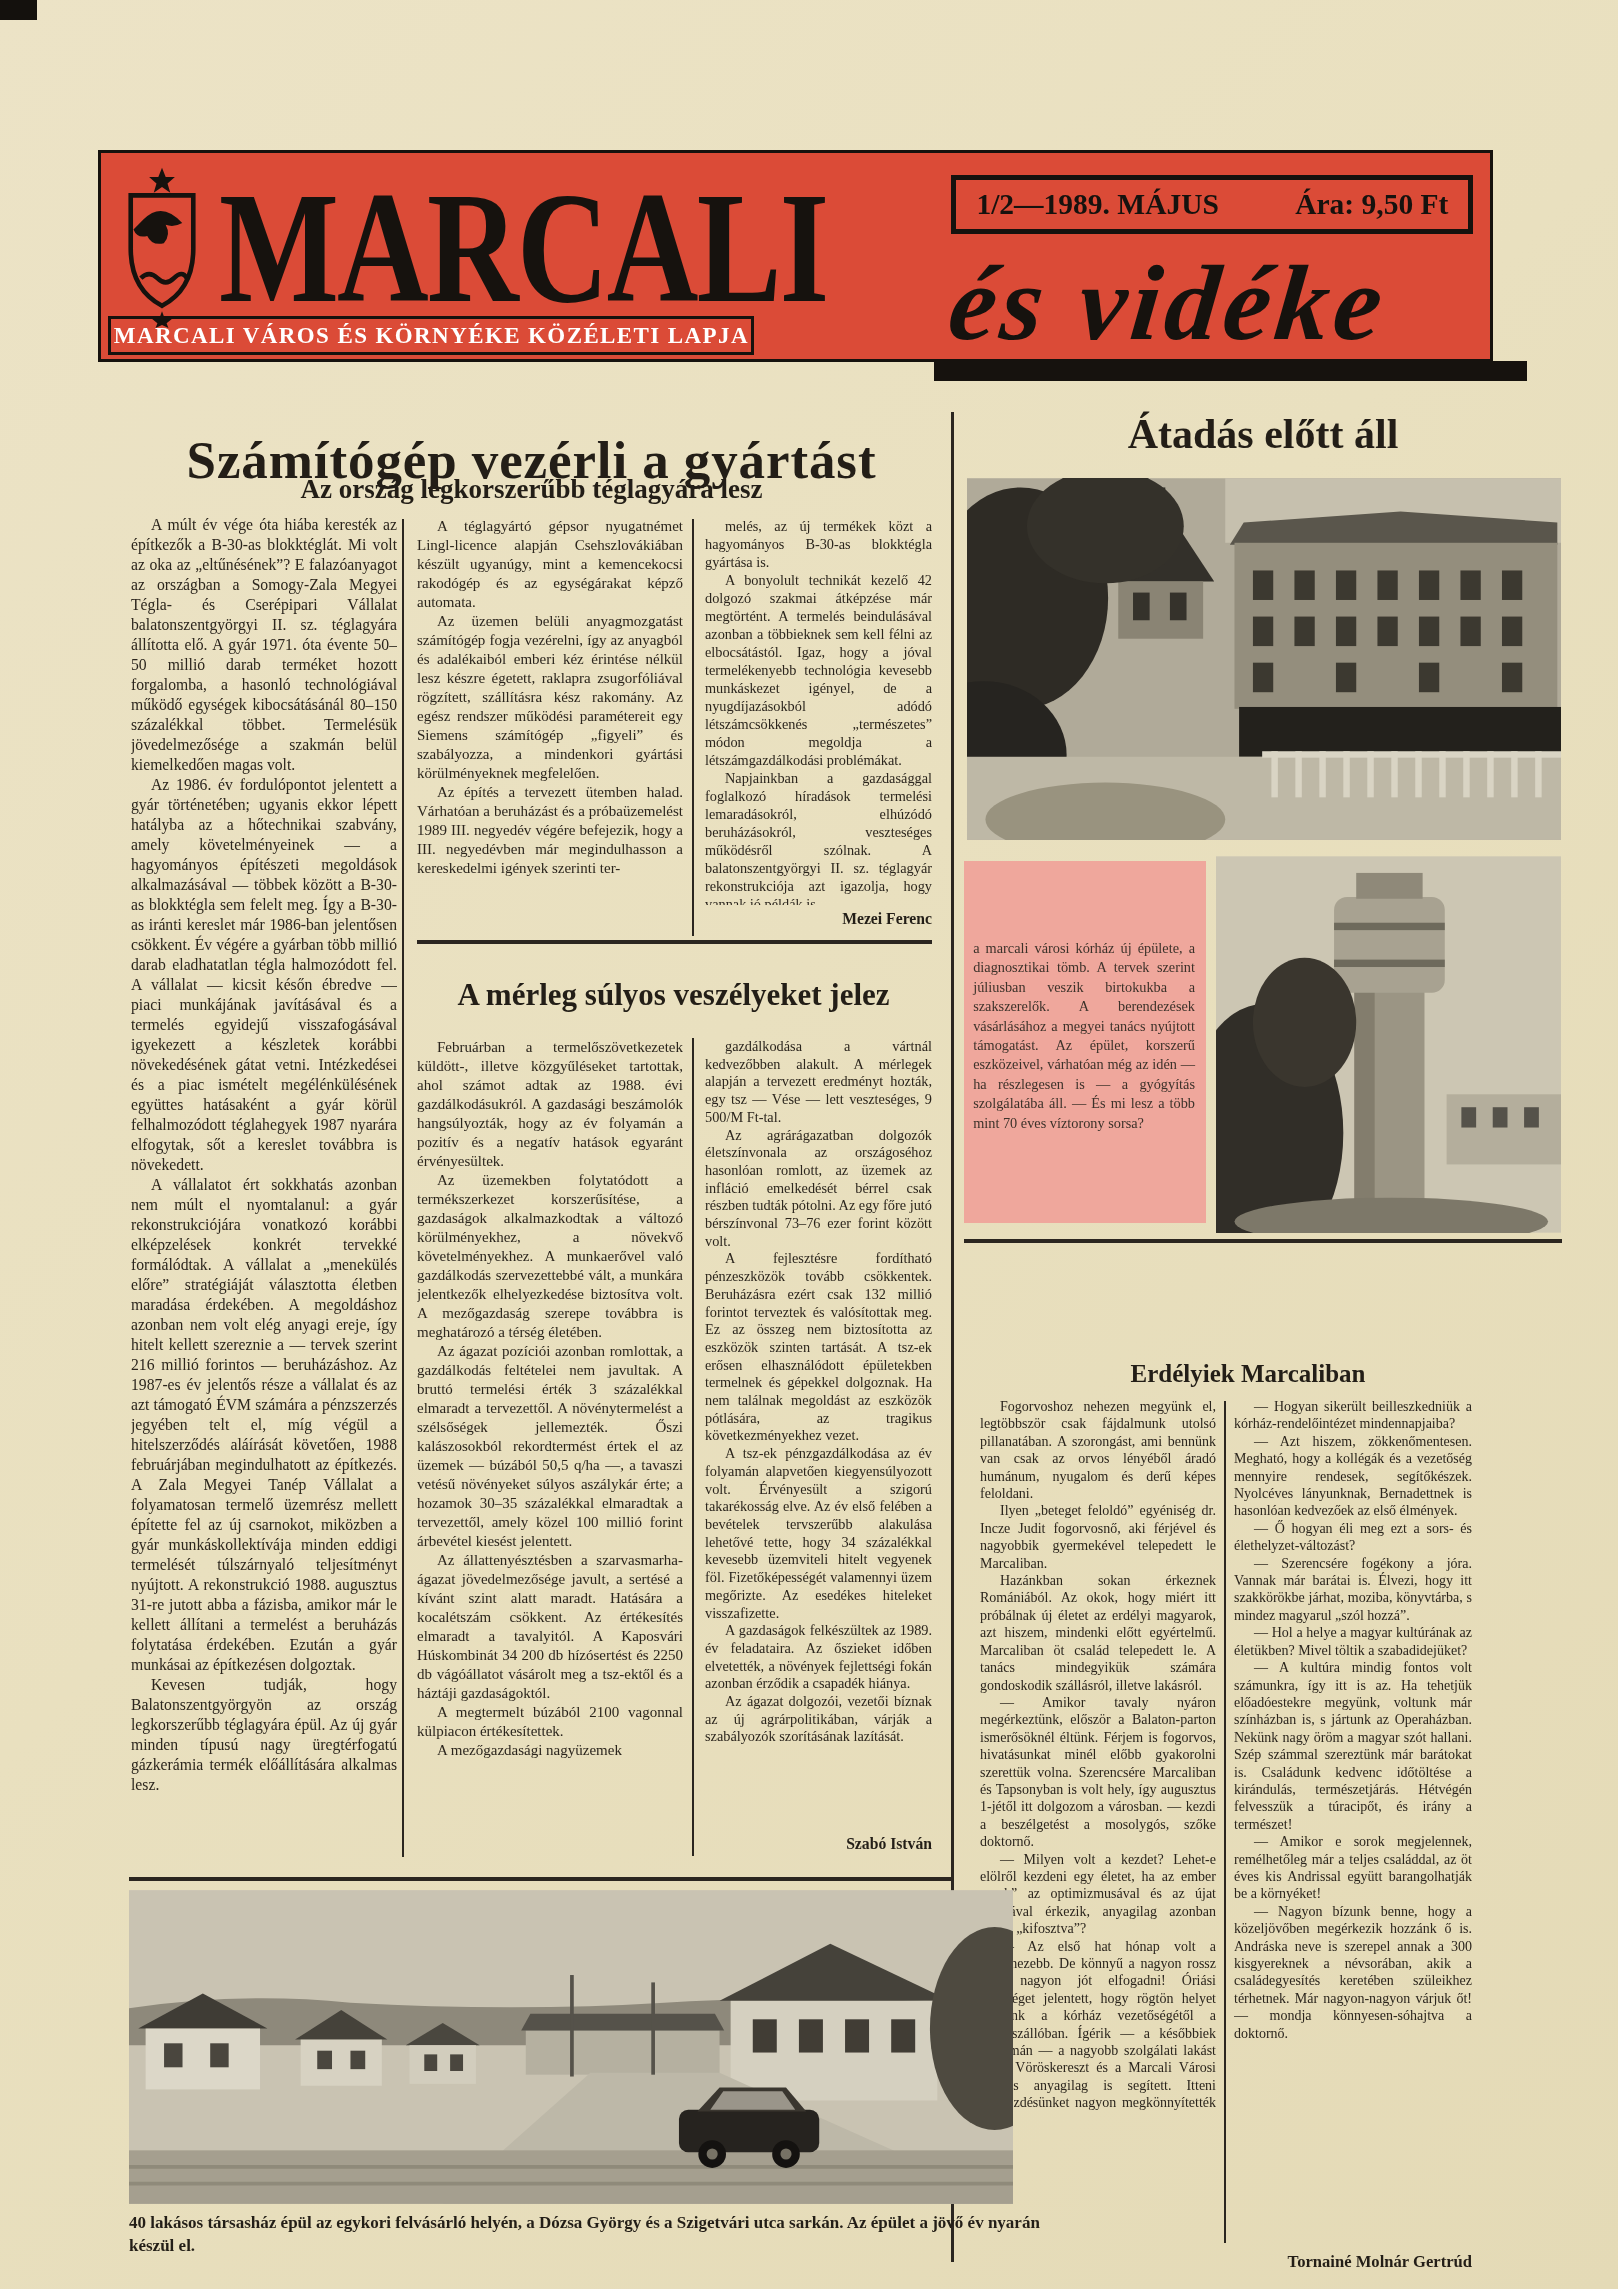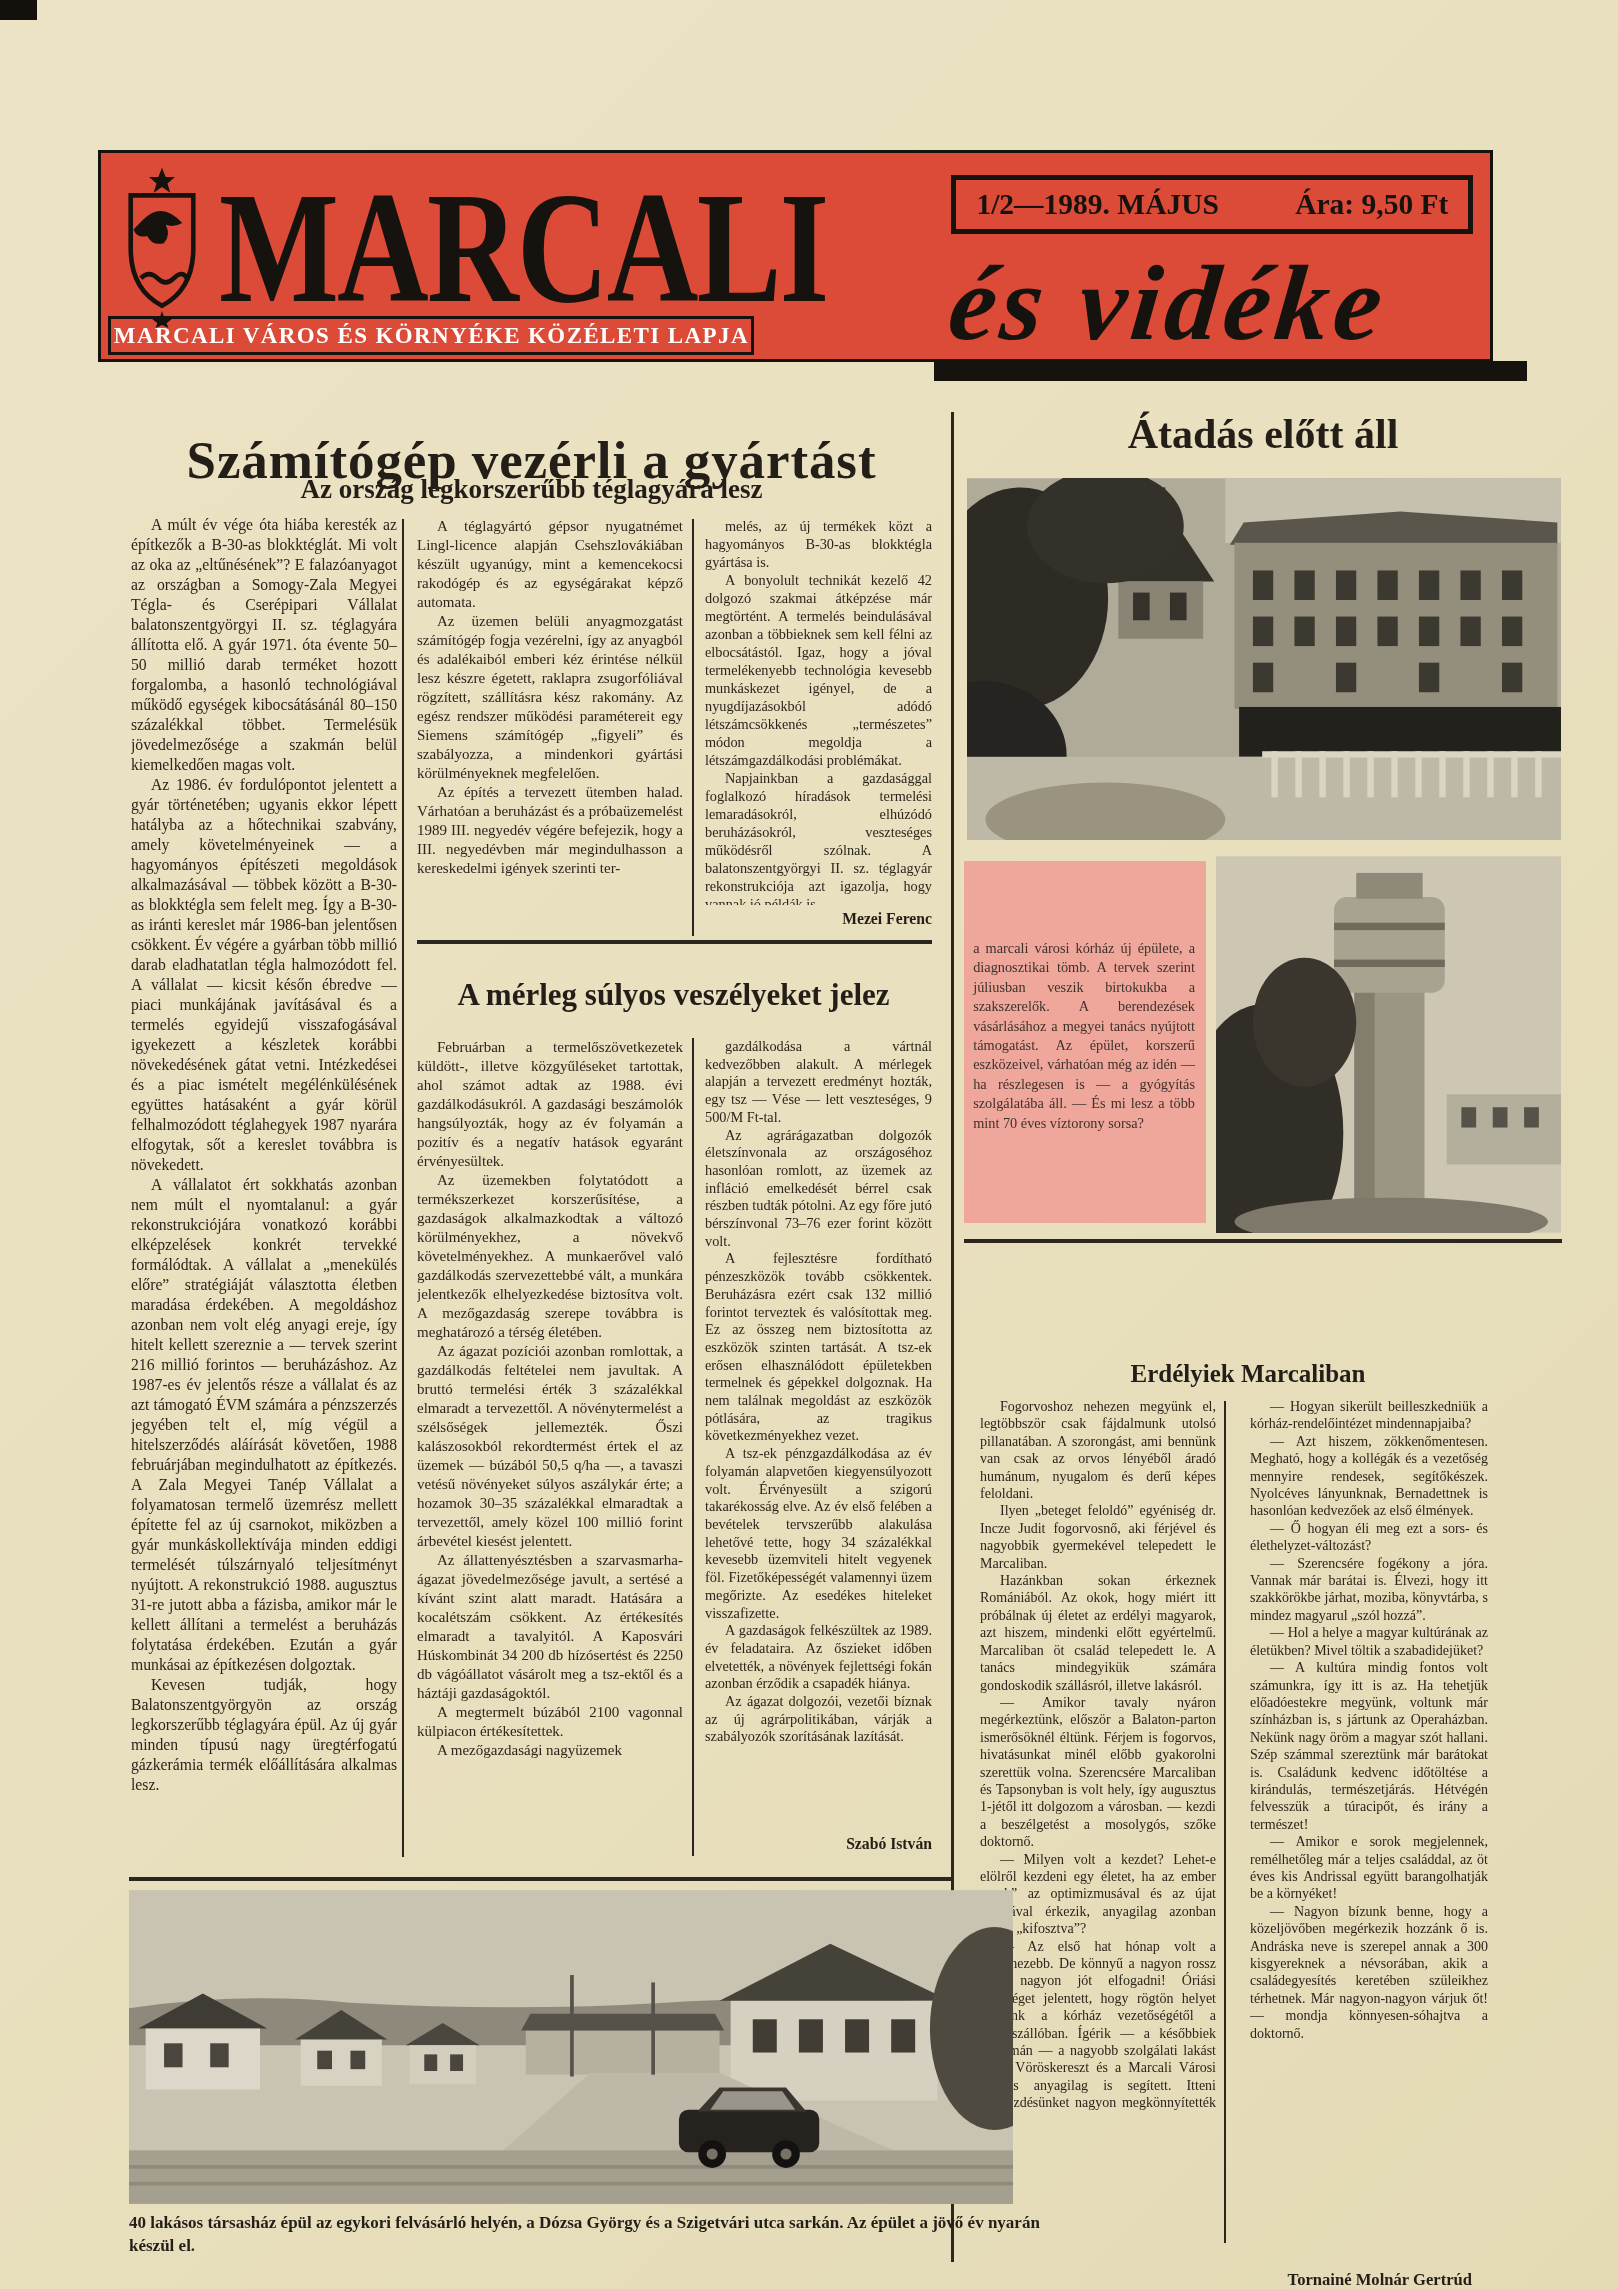--- a/index.html
+++ b/index.html
@@ -56,25 +56,25 @@
   .hl-szep-sub{left:962px;top:1360px;width:572px;font-size:25px;}
   
   .col{position:absolute;overflow:hidden;text-align:justify;color:#2b251d;}
   .col .para{margin:0;text-indent:20px;}
   .c1{left:131px;top:515px;width:266px;height:1346px;font-size:15.7px;line-height:20px;}
   .c2{left:417px;top:517px;width:266px;height:417px;font-size:15px;line-height:19px;}
   .c3{left:705px;top:517px;width:227px;height:388px;font-size:14.3px;line-height:18px;}
   .cA{left:417px;top:1038px;width:266px;height:835px;font-size:15px;line-height:19px;}
   .cB{left:705px;top:1038px;width:227px;height:789px;font-size:14.3px;line-height:17.7px;}
   .cL{left:980px;top:1398px;width:236px;height:854px;font-size:14px;line-height:17.4px;}
-  .cR{left:1234px;top:1398px;width:238px;height:835px;font-size:14px;line-height:17.4px;margin-left:16px;}
+  .cR{left:1234px;top:1398px;width:238px;height:835px;font-size:14px;line-height:17.4px;}
   .byline{position:absolute;font-weight:bold;text-align:right;color:#231e17;}
   .by-mezei{left:705px;top:910px;width:227px;font-size:15.7px;}
   .by-szabo{left:705px;top:1835px;width:227px;font-size:15.7px;}
-  .by-tornaine{left:1234px;top:2252px;width:238px;font-size:16.6px;margin-top:18px;}
+  .by-tornaine{left:1234px;top:2252px;width:238px;font-size:16.6px;}
   
   .photo{position:absolute;display:block;}
   .ph-hospital{left:967px;top:478px;width:594px;height:362px;}
   .ph-tower{left:1216px;top:856px;width:345px;height:377px;}
   .ph-village{left:129px;top:1890px;width:884px;height:314px;}
   .pink-box{
     position:absolute;left:964px;top:861px;width:242px;height:362px;background:#efa79c;
     box-sizing:border-box;padding:78px 11px 0 9.2px;
     font-size:14.3px;line-height:19.4px;text-align:justify;color:#3c322a;overflow:hidden;
   }

